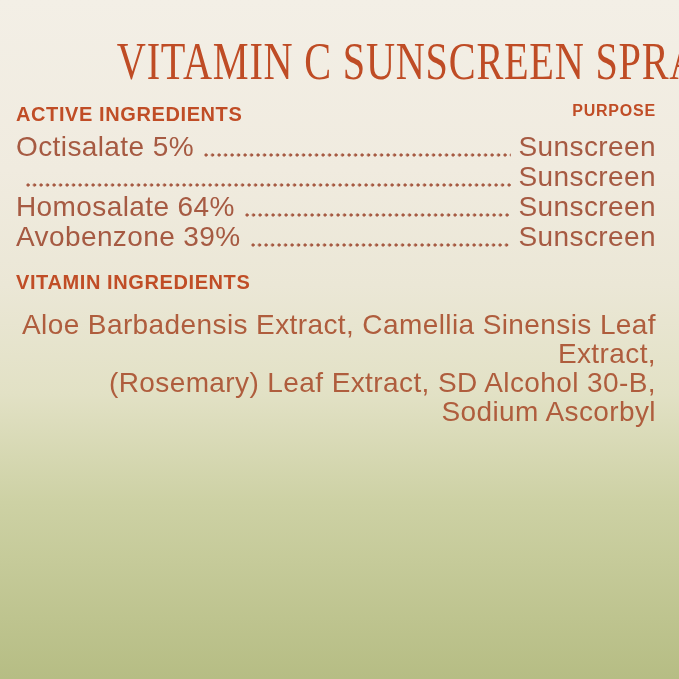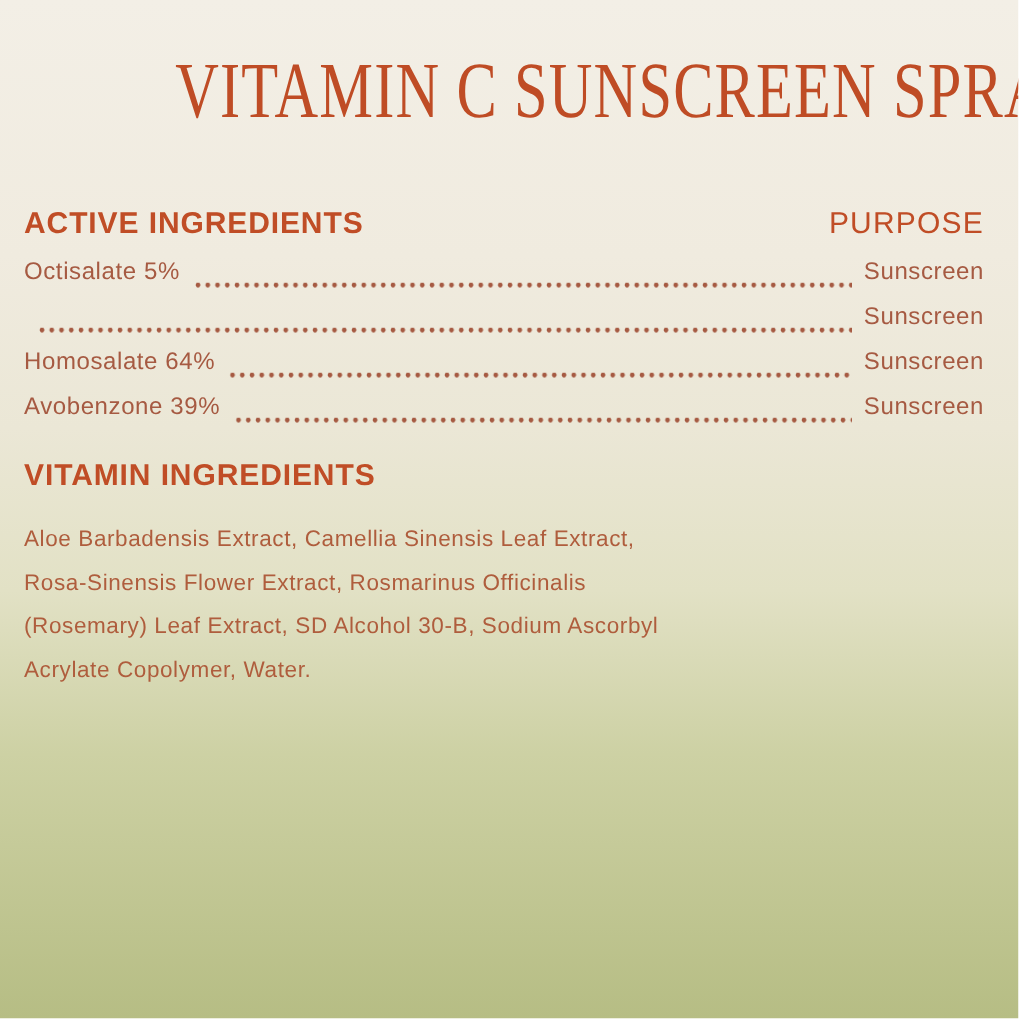--- a/index.html
+++ b/index.html
@@ -35,64 +35,63 @@
     transform-origin: 50% 50%;
     letter-spacing: 1px;
   }
 
   .content { padding: 0 23px 0 16px; }
 
   .head-row {
     margin-top: 14px;
     display: flex;
     justify-content: space-between;
-    align-items: flex-end;
+    align-items: flex-start;
   }
   .section-heading {
     font-weight: 700;
     font-size: 20px;
     line-height: 24px;
     letter-spacing: 0.6px;
     color: #c04d26;
   }
   .purpose-heading {
-    font-weight: 400;
-    font-size: 20px;
+    font-weight: 700;
+    font-size: 16px;
     letter-spacing: 0.8px;
     color: #c04d26;
-    margin-top: 36px;
   }
 
   .rows { margin-top: 6px; }
   .ing-row {
     display: flex;
     align-items: baseline;
-    font-size: 16px;
+    font-size: 28px;
     line-height: 30px;
     letter-spacing: 0.4px;
     color: #a65a42;
   }
   .ing-name { white-space: nowrap; }
   .leader {
     flex: 1;
     align-self: flex-end;
     height: 9px;
     margin: 0 8px 4px 10px;
     background-image: radial-gradient(circle at 2px 6px, #a65a42 1.4px, rgba(0,0,0,0) 1.8px);
     background-size: 6.5px 9px;
     background-repeat: repeat-x;
   }
   .ing-purpose { white-space: nowrap; }
 
   .inactive-heading { margin-top: 18px; }
 
   .para {
     margin-top: 16px;
-    text-align: left;
-    font-size: 15px;
+    text-align: right;
+    font-size: 28px;
     line-height: 29px;
     letter-spacing: 0.4px;
     color: #af5d3d;
   }
 </style>
 </head>
 <body>
 
 <div class="canvas">
 
@@ -129,19 +128,17 @@
         <span class="leader"></span>
         <span class="ing-purpose">Sunscreen</span>
       </div>
 
     </div>
 
     <h2 class="section-heading inactive-heading">VITAMIN INGREDIENTS</h2>
 
     <div class="para">
       <div>Aloe Barbadensis Extract, Camellia Sinensis Leaf Extract,</div>
-      <div>Rosa-Sinensis Flower Extract, Rosmarinus Officinalis</div>
       <div>(Rosemary) Leaf Extract, SD Alcohol 30-B, Sodium Ascorbyl</div>
-      <div>Acrylate Copolymer, Water.</div>
     </div>
 
   </div>
 </div>
 
 </body></html>

